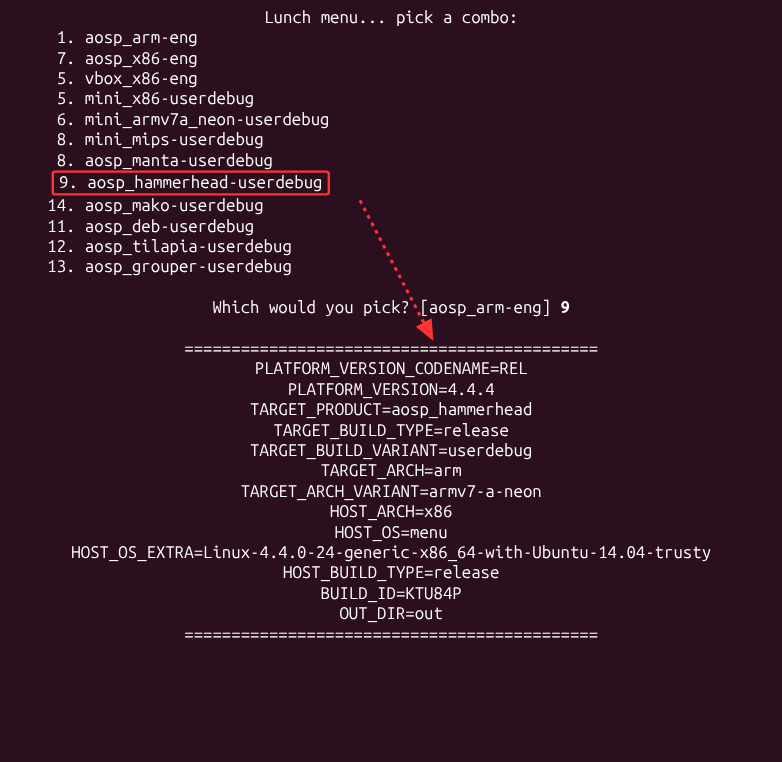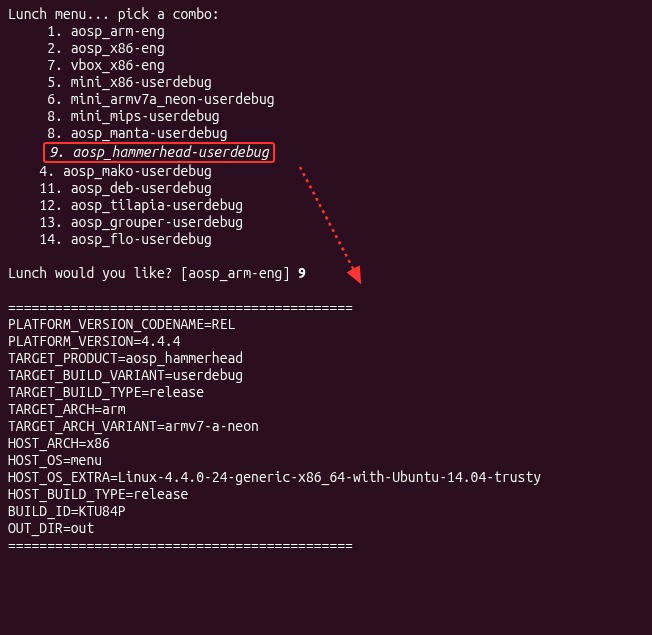--- a/index.html
+++ b/index.html
@@ -15,32 +15,32 @@
     padding: 6px 8px;
     width: 652px;
     height: 635px;
     overflow: hidden;
     position: relative;
     line-height: 17px;
   }
   .line {
     white-space: pre;
     font-family: inherit;
+    text-align: center;
   }
   .menu-item {
     white-space: pre;
     font-family: inherit;
   }
   .highlight-box {
     border: 2px solid #ff3333;
     border-radius: 3px;
     display: inline-block;
     padding: 0 4px;
     margin-left: -4px;
-    font-style: italic;
   }
   .highlight-box .inner {
     white-space: pre;
   }
   .bold {
     font-weight: bold;
   }
   .arrow-svg {
     position: absolute;
     pointer-events: none;
@@ -49,43 +49,42 @@
     width: 652px;
     height: 635px;
   }
 </style>
 </head>
 <body>
 
 <div class="line">Lunch menu... pick a combo:</div>
 <div id="menu-list">
     <div class="menu-item">     1. aosp_arm-eng</div>
-    <div class="menu-item">     2. aosp_x86-eng</div>
-    <div class="menu-item">     7. vbox_x86-eng</div>
+    <div class="menu-item">     7. aosp_x86-eng</div>
+    <div class="menu-item">     5. vbox_x86-eng</div>
     <div class="menu-item">     5. mini_x86-userdebug</div>
     <div class="menu-item">     6. mini_armv7a_neon-userdebug</div>
     <div class="menu-item">     8. mini_mips-userdebug</div>
     <div class="menu-item">     8. aosp_manta-userdebug</div>
     <div class="menu-item">     <span class="highlight-box"><span class="inner">9. aosp_hammerhead-userdebug</span></span></div>
-    <div class="menu-item">    4. aosp_mako-userdebug</div>
+    <div class="menu-item">    14. aosp_mako-userdebug</div>
     <div class="menu-item">    11. aosp_deb-userdebug</div>
     <div class="menu-item">    12. aosp_tilapia-userdebug</div>
     <div class="menu-item">    13. aosp_grouper-userdebug</div>
-    <div class="menu-item">    14. aosp_flo-userdebug</div>
   </div>
 <div class="line">&nbsp;</div>
-<div class="line"><span>Lunch would you like?</span> <span>[aosp_arm-eng]</span> <span class="bold">9</span></div>
+<div class="line"><span>Which would you pick?</span> <span>[aosp_arm-eng]</span> <span class="bold">9</span></div>
 <div class="line">&nbsp;</div>
 <div class="line">============================================</div>
 <div id="env-list">
     <div class="line">PLATFORM_VERSION_CODENAME=REL</div>
     <div class="line">PLATFORM_VERSION=4.4.4</div>
     <div class="line">TARGET_PRODUCT=aosp_hammerhead</div>
+    <div class="line">TARGET_BUILD_TYPE=release</div>
     <div class="line">TARGET_BUILD_VARIANT=userdebug</div>
-    <div class="line">TARGET_BUILD_TYPE=release</div>
     <div class="line">TARGET_ARCH=arm</div>
     <div class="line">TARGET_ARCH_VARIANT=armv7-a-neon</div>
     <div class="line">HOST_ARCH=x86</div>
     <div class="line">HOST_OS=menu</div>
     <div class="line">HOST_OS_EXTRA=Linux-4.4.0-24-generic-x86_64-with-Ubuntu-14.04-trusty</div>
     <div class="line">HOST_BUILD_TYPE=release</div>
     <div class="line">BUILD_ID=KTU84P</div>
     <div class="line">OUT_DIR=out</div>
   </div>
 <div class="line">============================================</div>

